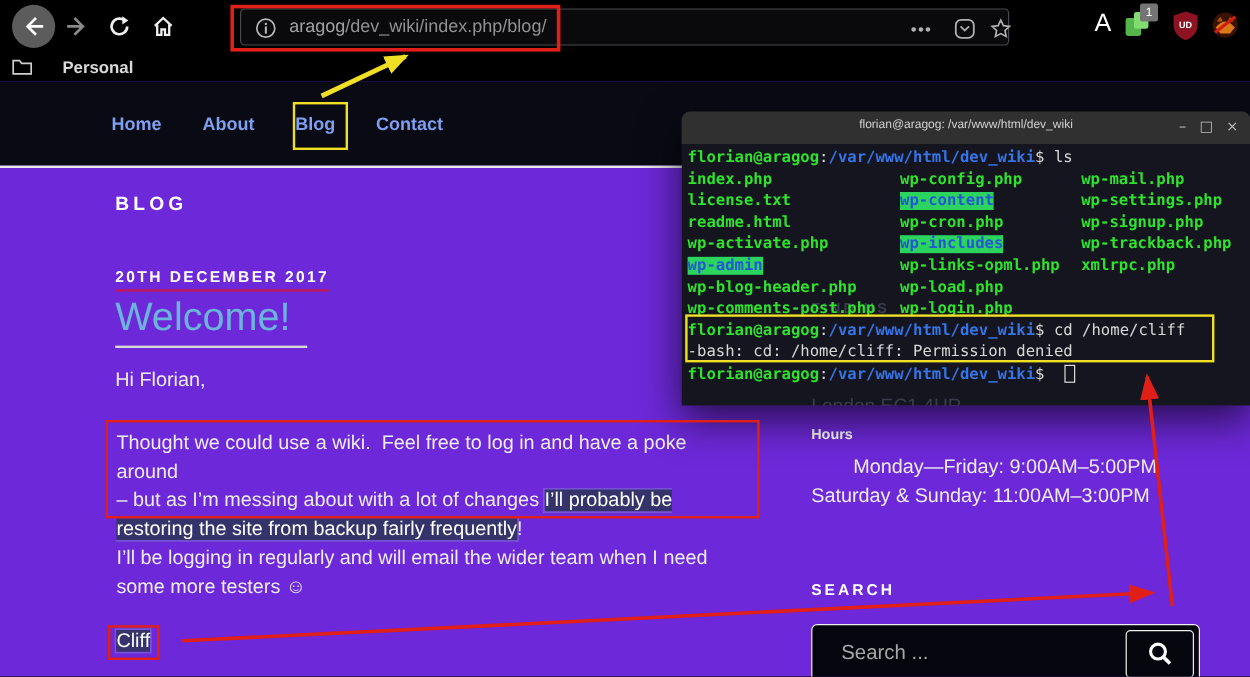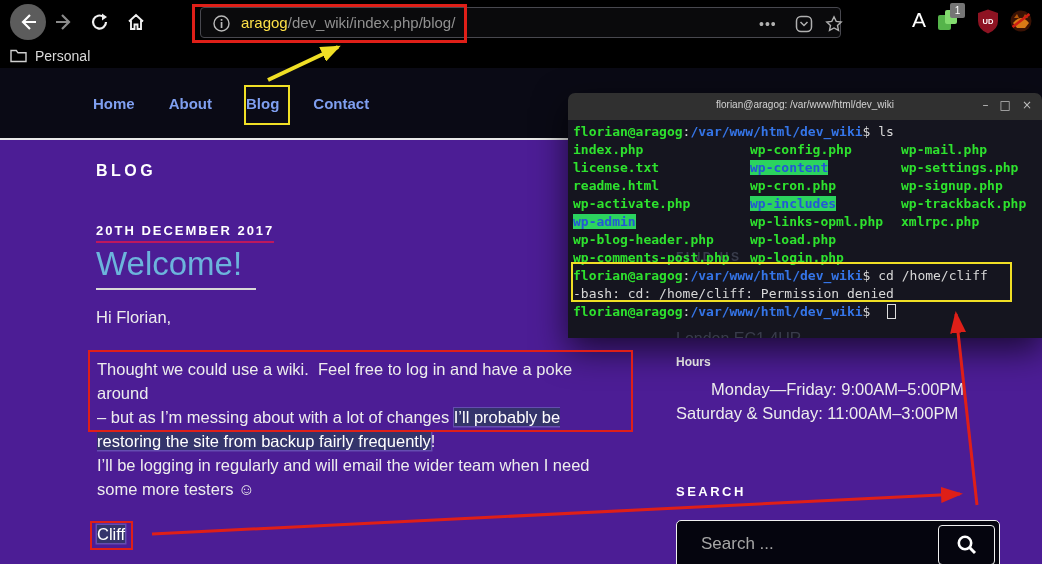--- a/index.html
+++ b/index.html
@@ -7,41 +7,41 @@
   #canvas {
     position:relative; width:1042px; height:564px; overflow:hidden;
     background:#000; font-family:"Liberation Sans", sans-serif;
   }
 
   
   .chrome { position:absolute; left:0; top:0; width:1042px; height:44px; background:#000; }
   .nav-btn { position:absolute; top:4px; width:36px; height:36px; display:flex; align-items:center; justify-content:center; }
   .back-circle { left:10px; background:#5c5c5c; border-radius:50%; }
   .bookmarks { position:absolute; left:0; top:44px; width:1042px; height:24px; background:#000;
-               display:flex; align-items:center; padding-left:10px; gap:8px; }
+               display:flex; align-items:center; padding-left:10px; gap:25px;font-weight:bold; }
   .bookmark-label { color:#d9d9d9; font-size:14px; }
 
   .url-bar { position:absolute; left:200px; top:7px; width:641px; height:31px;
              background:#0a0a0c; border:1px solid #48484f; border-radius:4px; }
   .url-text { position:absolute; left:40px; top:6px; font-size:15px; white-space:nowrap; }
-  .url-host { color:#fde047; }
+  .url-host { color:#a3a3a3; }
   .url-rest { color:#919191; }
   .urlicon { position:absolute; top:7px; }
 
   .ext-a { position:absolute; left:912px; top:8px; color:#fff; font-size:21px; }
   .ext-green { position:absolute; left:938px; top:9px; width:24px; height:24px; }
   .ext-green .sq1 { position:absolute; left:0; top:6px; width:13px; height:15px; background:#55b44a; border-radius:2px; }
   .ext-green .sq2 { position:absolute; left:7px; top:1px; width:12px; height:14px; background:#83dc6f; border-radius:2px; }
   .ext-badge { position:absolute; left:12px; top:-6px; min-width:15px; height:15px; background:#757575;
                color:#fff; font-size:10px; text-align:center; line-height:15px; border-radius:2px; padding:0 2px; }
   .ext-shield { position:absolute; left:977px; top:9px; }
   .ext-fox { position:absolute; left:1009px; top:9px; }
 
   
-  .page { position:absolute; left:0; top:68px; width:1042px; height:496px; background:#4c1d95; }
+  .page { position:absolute; left:0; top:68px; width:1042px; height:496px; background:#6d28d9; }
   .page-header { position:absolute; left:0; top:0; width:1042px; height:70px; background:#0a0a15; }
   .site-nav { display:flex; align-items:center; height:70px; padding-left:93px; gap:34px; }
   .site-nav a { color:#7f9ff0; font-size:15px; font-weight:bold; text-decoration:none; }
   .header-divider { position:absolute; left:0; top:70px; width:1042px; height:2px; background:#e9e9e9; }
 
   .blog-heading { position:absolute; left:96px; top:94px; color:#fff; font-size:16px; font-weight:bold; letter-spacing:3.5px; }
   .post-date { position:absolute; left:96px; top:155px; color:#fff; font-size:13px; font-weight:bold;
                letter-spacing:2px; border-bottom:2px solid #be185d; padding-bottom:3px; }
   .post-title { position:absolute; left:96px; top:177px; color:#6cb4dc; font-size:33px; font-weight:300;
                 border-bottom:2px solid #d8d8d8; padding:0 14px 5px 0; }

